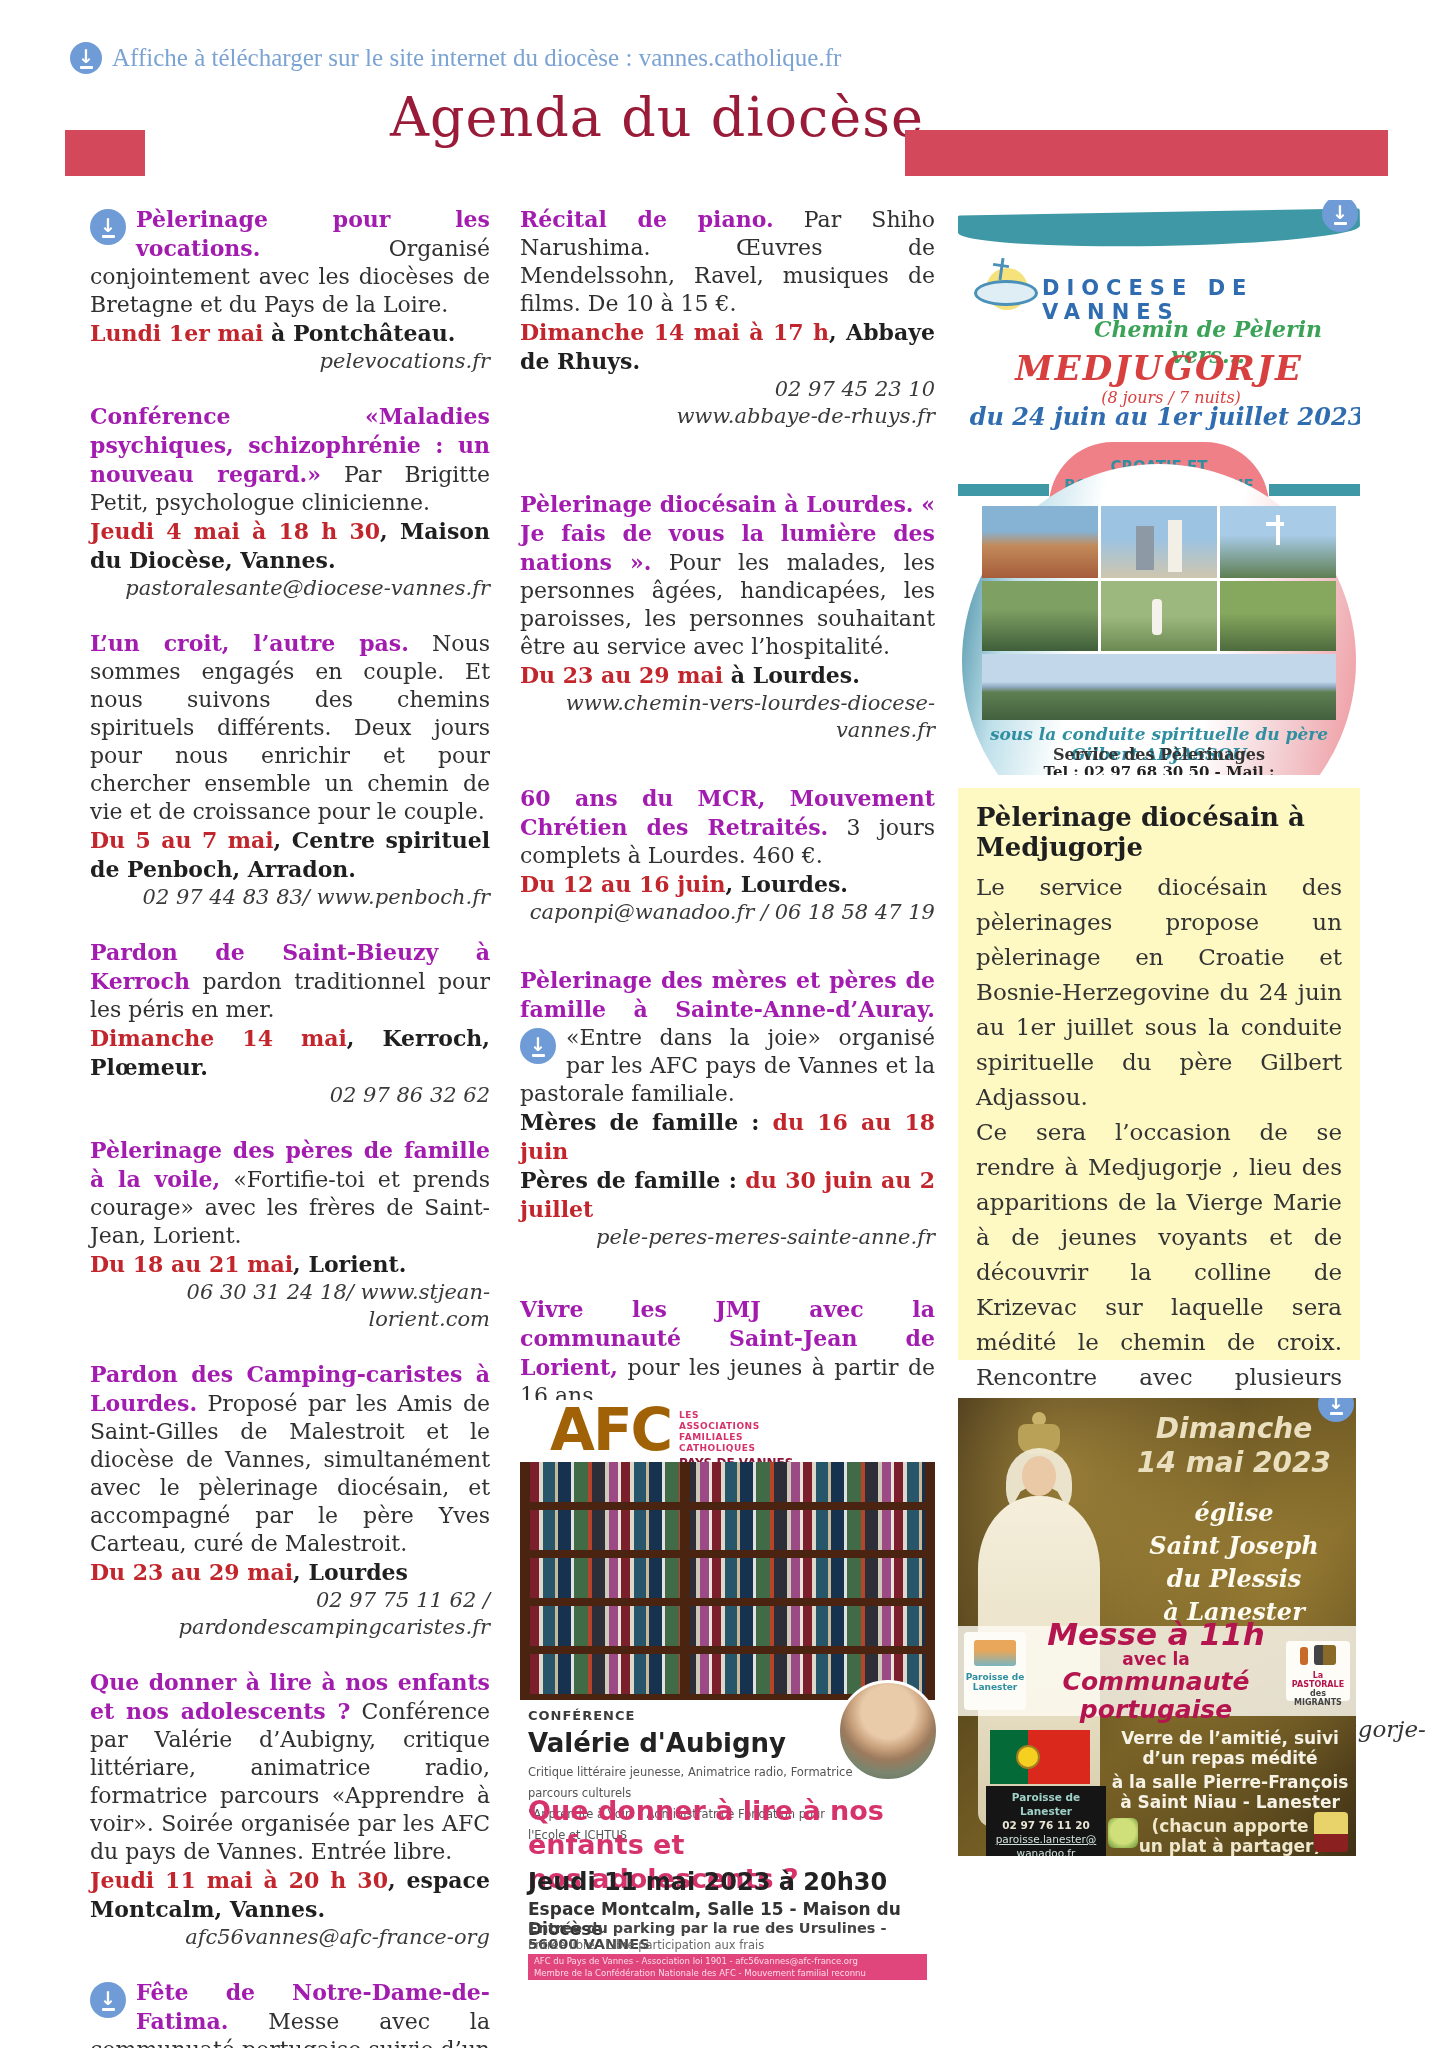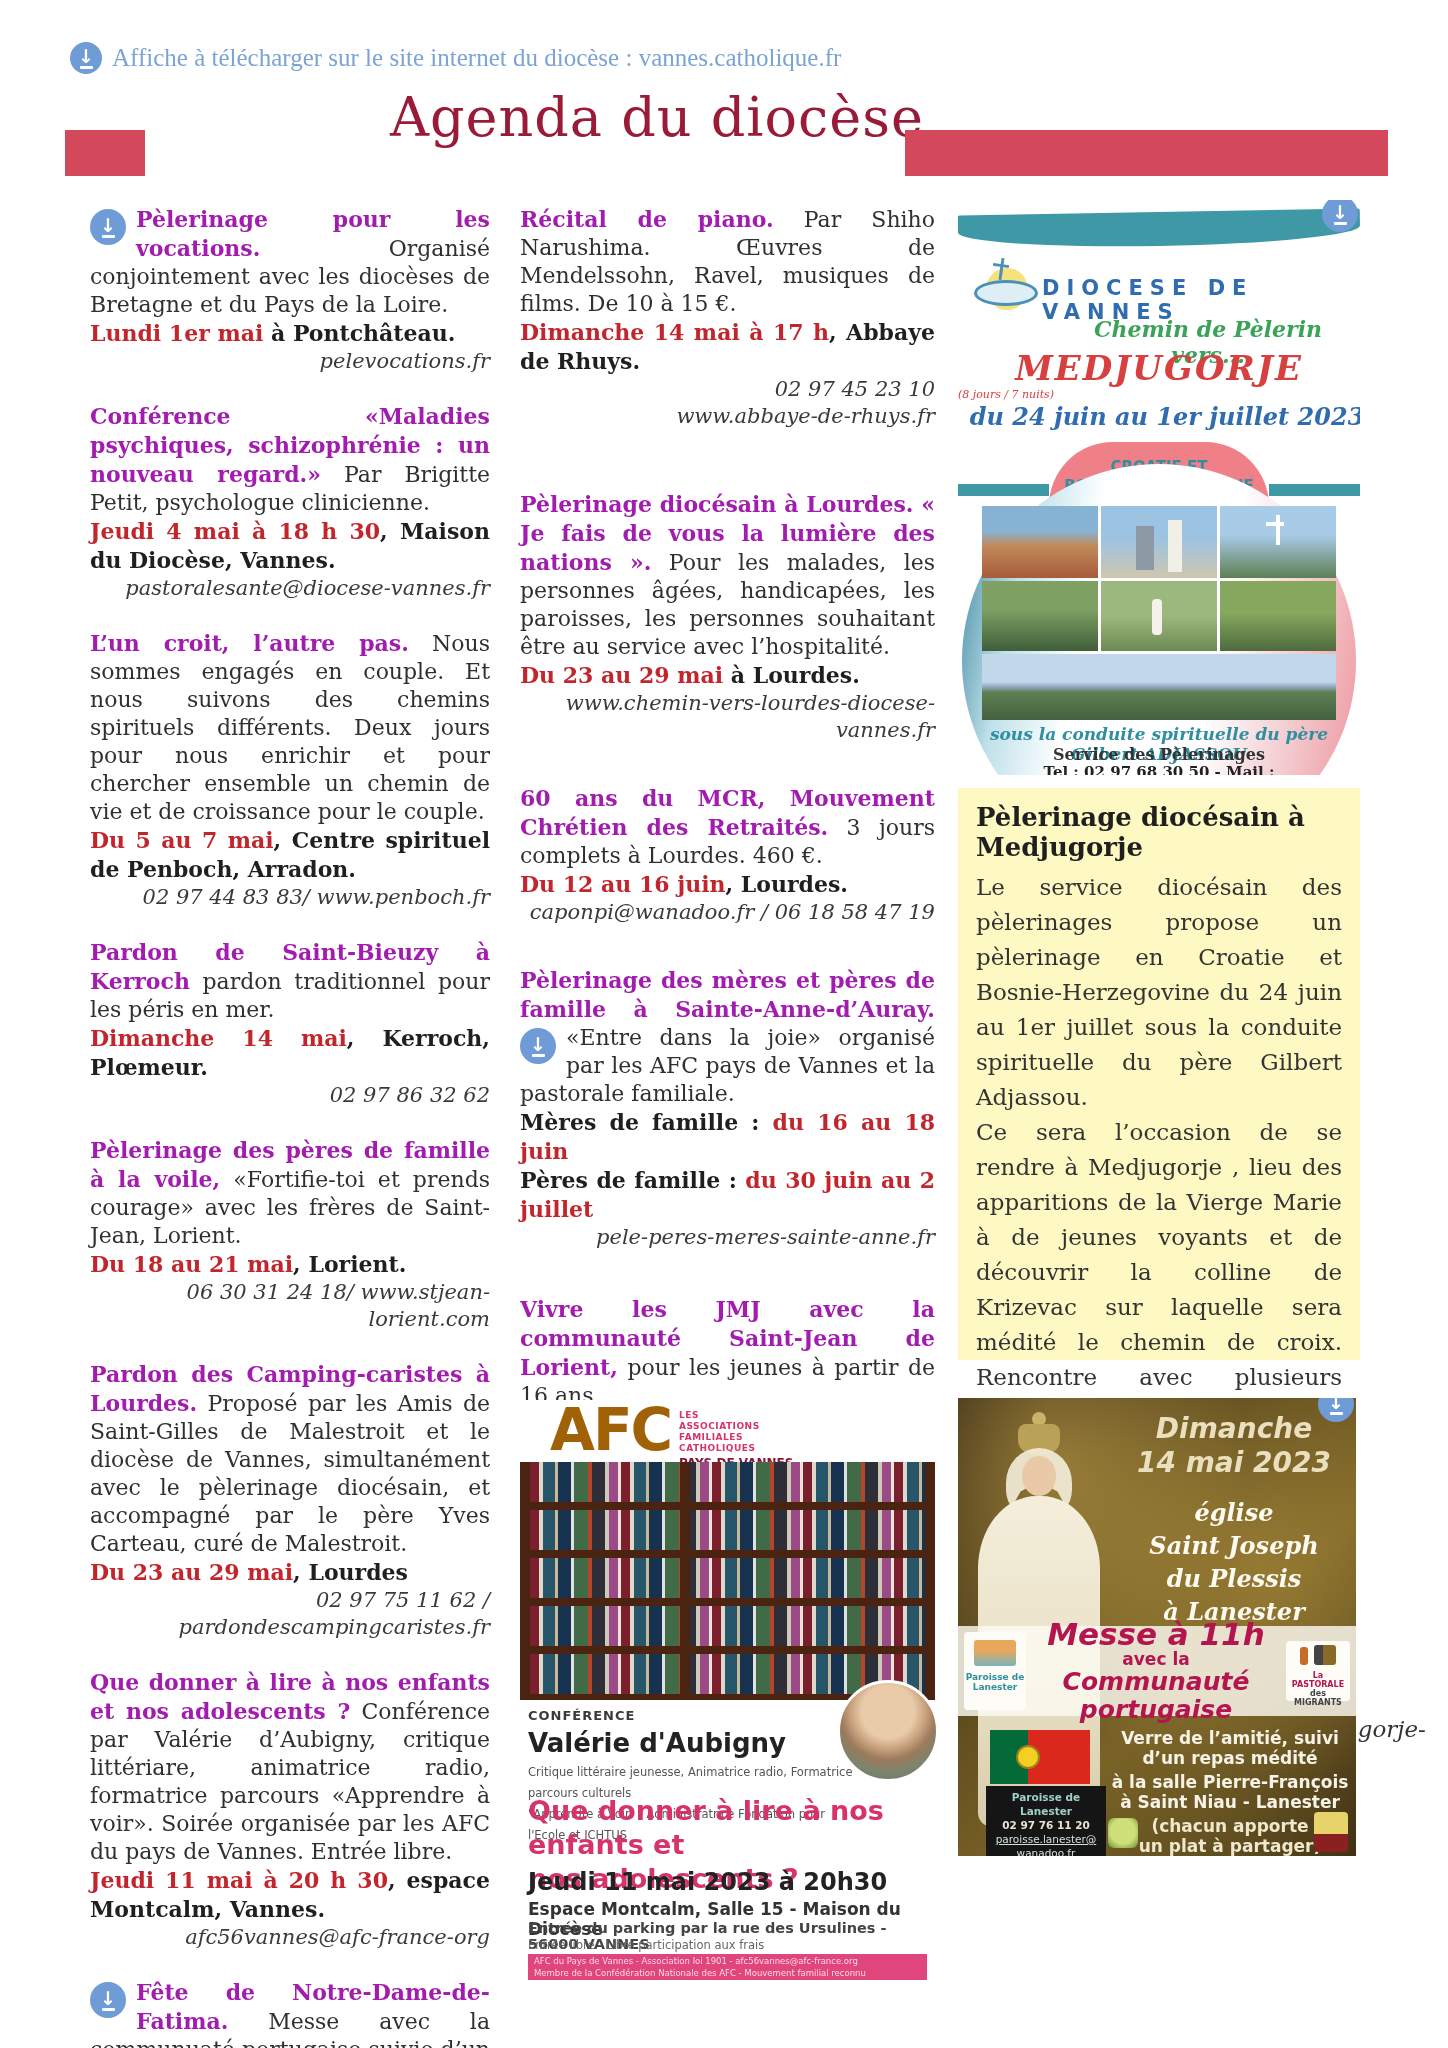--- a/index.html
+++ b/index.html
@@ -77,21 +77,21 @@
   .m-fish{position:absolute;left:0px;top:20px;width:58px;height:20px;border:3px solid #4a90b8;
       border-radius:50%;background:#dfeef5;}
   .m-cross-v{position:absolute;left:26px;top:-2px;width:3px;height:22px;background:#4a90b8;transform:rotate(8deg);}
   .m-cross-h{position:absolute;left:19px;top:4px;width:16px;height:3px;background:#4a90b8;transform:rotate(8deg);}
   .m-diocese{position:absolute;left:84px;top:76px;font-family:"DejaVu Sans",sans-serif;
       color:#2f6cb0;font-weight:bold;font-size:21px;letter-spacing:7px;}
   .m-script{position:absolute;left:110px;top:116px;width:280px;text-align:center;color:#3aa357;
       font-style:italic;font-weight:bold;font-size:22px;}
   .m-title{position:absolute;left:0;top:148px;width:402px;text-align:center;color:#d84040;
       font-style:italic;font-weight:bold;font-size:34px;letter-spacing:2px;}
-  .m-sub{position:absolute;left:0;top:188px;width:402px;text-align:left;color:#d84040;font-size:11px;font-style:italic;}
+  .m-sub{position:absolute;left:12px;top:188px;width:402px;text-align:center;color:#d84040;font-size:16px;font-style:italic;}
   .m-dates{position:absolute;left:8px;top:202px;width:402px;text-align:center;color:#2f6cb0;
       font-style:italic;font-weight:bold;font-size:24px;}
   .m-archwrap{position:absolute;left:0;top:240px;width:402px;height:66px;display:flex;align-items:flex-end;}
   .m-bar{flex:1;height:12px;background:#3e98a6;margin-bottom:10px;}
   .m-arch{width:220px;height:64px;background:#ef8087;border-radius:110px 110px 0 0;
       text-align:center;padding-top:16px;box-sizing:border-box;
       font-family:"DejaVu Sans",sans-serif;font-weight:bold;font-size:15px;color:#2f8fa0;line-height:19px;}
   .m-collage{position:absolute;left:10px;top:306px;width:382px;height:216px;}
   .m-ring{position:absolute;left:-6px;top:-42px;width:394px;height:394px;border-radius:50%;
       background:linear-gradient(100deg,#2e7d96 0%,#bfe0ea 16%,#ffffff 32%,#ffffff 62%,#f2c8cc 82%,#ee8f96 100%);}

